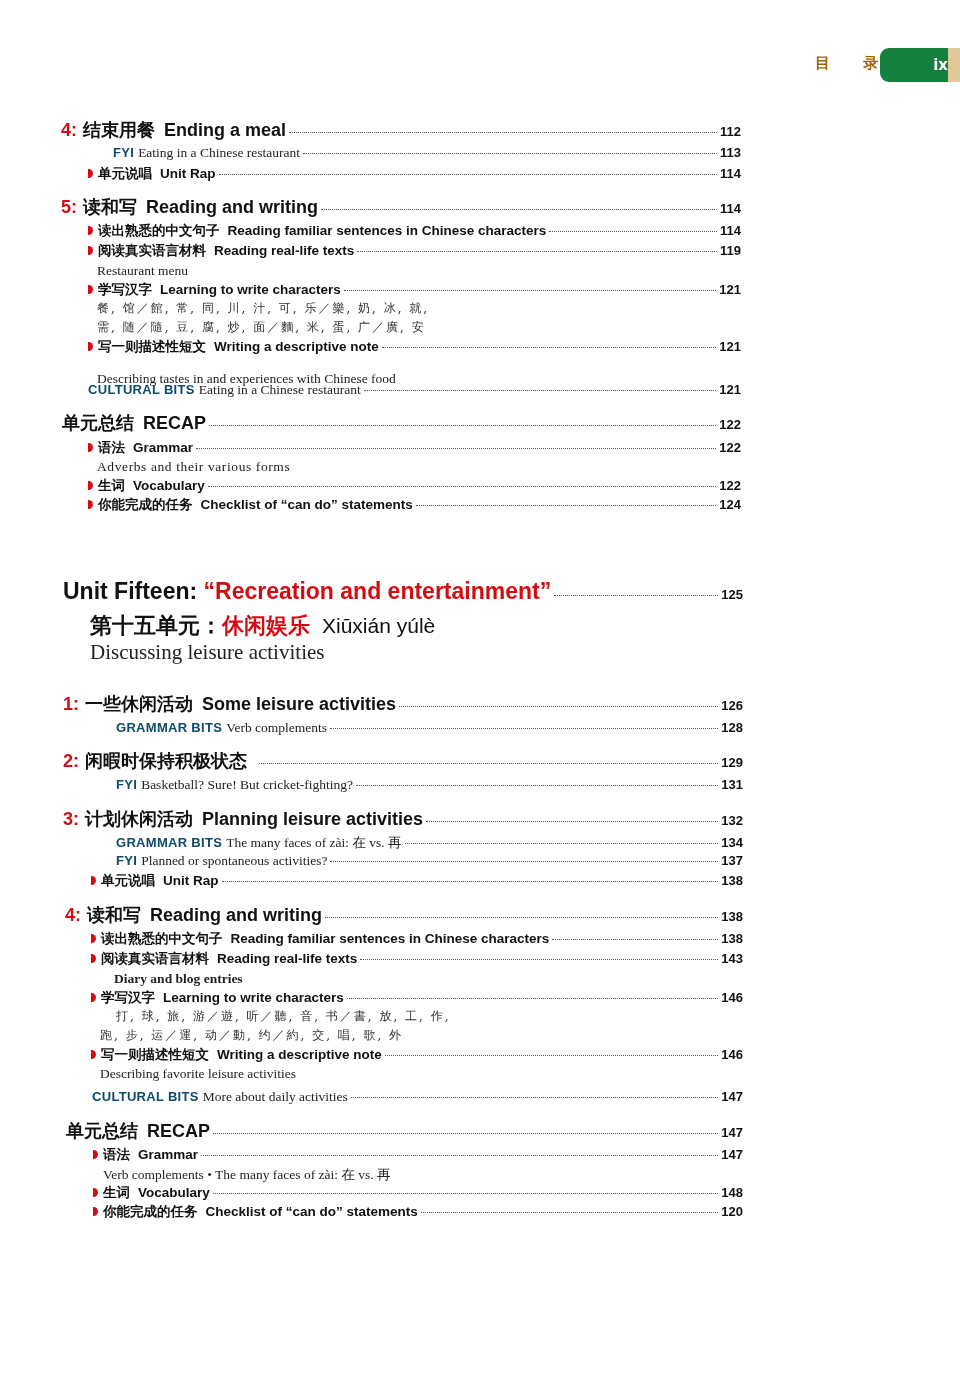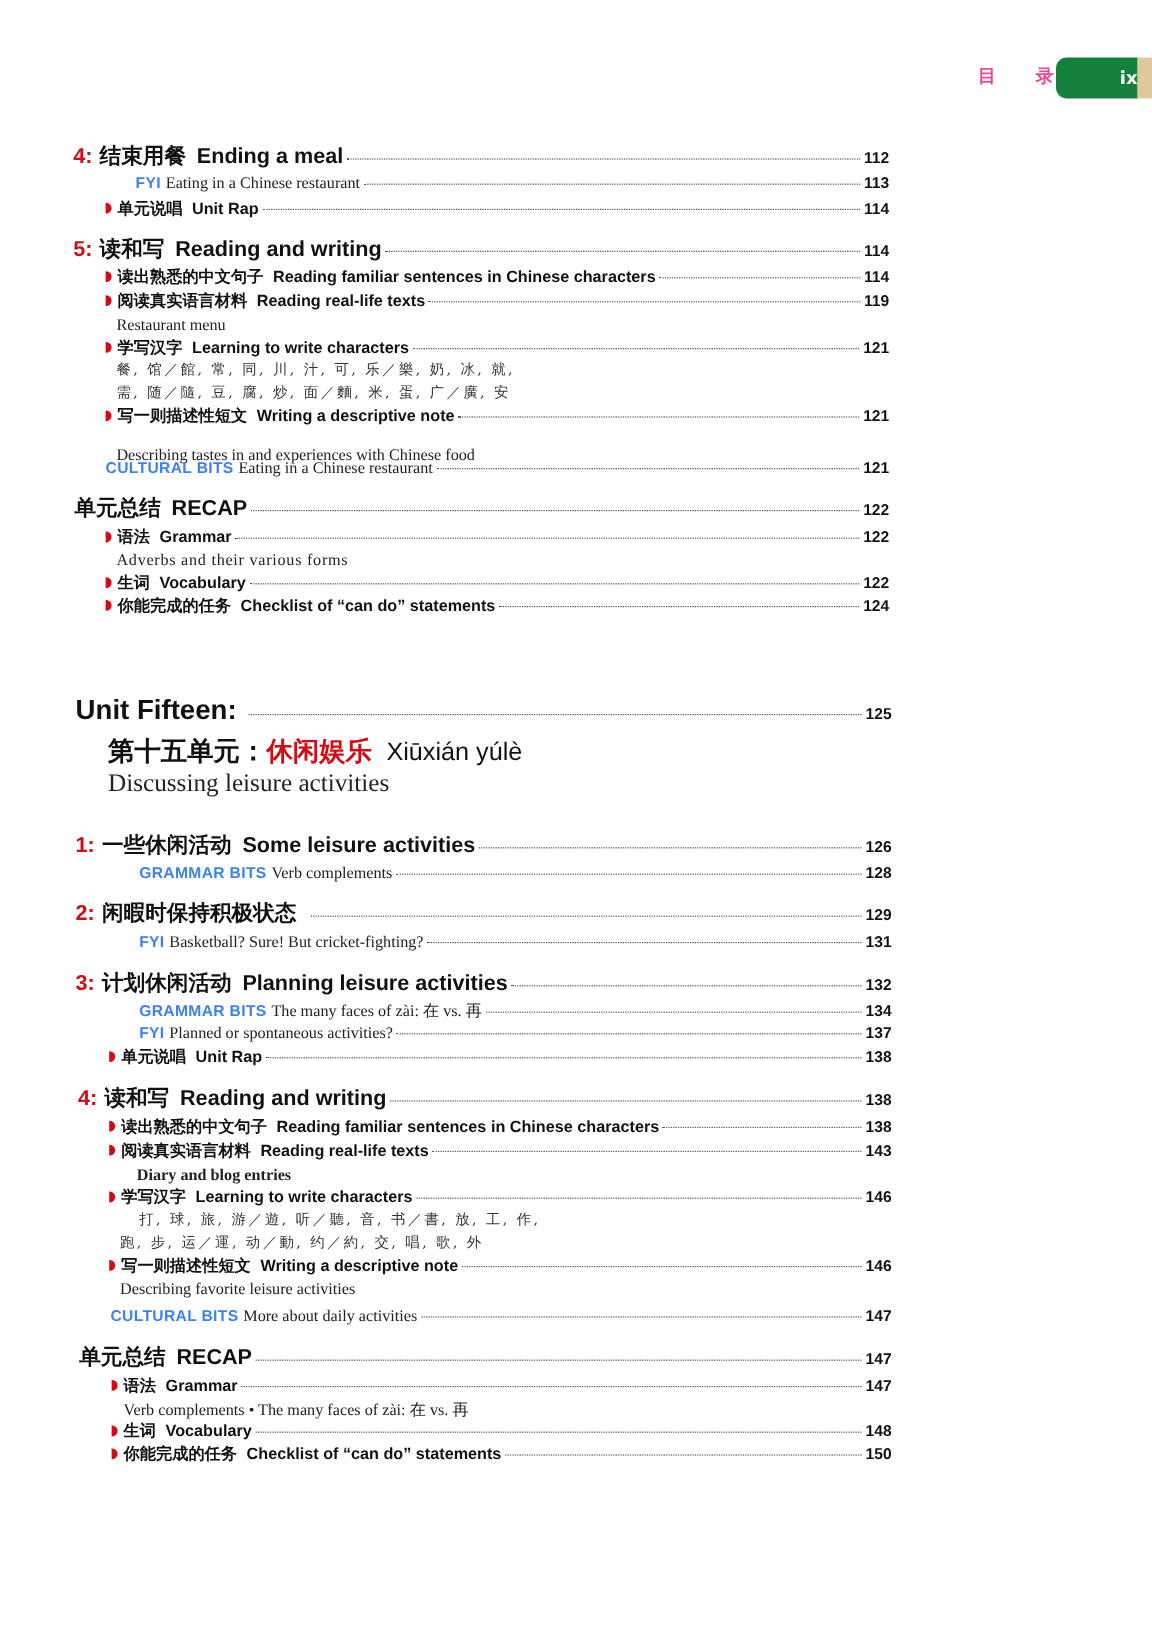--- a/index.html
+++ b/index.html
@@ -1,32 +1,32 @@
 <!DOCTYPE html>
 <html><head>
 <meta charset="utf-8">
 <style>
   html, body { margin:0; padding:0; background:#ffffff; }
   body { width:960px; height:1376px; position:relative; overflow:hidden; font-family:"DejaVu Sans", sans-serif; color:#111; }
-  .hdr-label { position:absolute; left:815px; top:54px; font-size:15px; font-weight:bold; letter-spacing:14px; color:#ec4899; }
+  .hdr-label { position:absolute; left:815px; top:54px; font-size:15px; font-weight:bold; letter-spacing:14px; color:#a16207; }
   .hdr-tab { position:absolute; left:880px; top:48px; width:68px; height:34px; background:#15803d; border-radius:9px 0 0 9px; color:#fff; font-weight:bold; font-size:15px; text-align:right; line-height:34px; }
   .hdr-tan { position:absolute; left:948px; top:48px; width:12px; height:34px; background:#e2c79b; }
 
   .toc { position:absolute; left:0; top:0; width:960px; }
   .row { position:absolute; display:flex; align-items:baseline; white-space:nowrap; }
   .row .lead { flex:1; border-bottom:1px dotted #555; margin:0 3px; transform:translateY(-3px); min-width:10px; }
   .row .pg { font-weight:bold; font-family:"Liberation Sans", sans-serif; font-size:13px; }
 
   .lvl1 { font-size:18px; font-weight:bold; font-family:"Liberation Sans", sans-serif; }
   .lvl1 .num { color:#d40b12; margin-right:6px; }
   .lvl1 .zh { margin-right:9px; }
   .lvl2 { font-size:13.5px; font-weight:bold; font-family:"Liberation Sans", sans-serif; }
   .bullet { display:inline-block; width:5px; height:9px; background:#d40b12; border-radius:0 5px 5px 0; margin-right:5px; transform:translateY(0px); }
   .lvl2 .zh { margin-right:8px; }
-  .tag { font-family:"Liberation Sans", sans-serif; font-weight:bold; color:#3b82f6; font-size:13px; margin-right:4px; letter-spacing:0.3px; }
+  .tag { font-family:"Liberation Sans", sans-serif; font-weight:bold; color:#0c4a6e; font-size:13px; margin-right:4px; letter-spacing:0.3px; }
   .serif { font-family:"Liberation Serif", serif; font-weight:normal; font-size:13.5px; color:#222; }
   .desc { position:absolute; font-family:"Liberation Serif", serif; font-size:13.5px; color:#222; white-space:nowrap; }
   .chars { position:absolute; font-family:"DejaVu Serif", serif; font-size:12px; color:#333; letter-spacing:2px; white-space:nowrap; }
 
   .unit-title { position:absolute; left:63px; top:578px; width:680px; display:flex; align-items:baseline; white-space:nowrap; font-family:"Liberation Sans", sans-serif; font-weight:bold; font-size:23px; }
   .unit-title .red { color:#d40b12; }
   .unit-title .lead { flex:1; border-bottom:1px dotted #555; margin:0 3px; transform:translateY(-3px); }
   .unit-title .pg { font-size:13px; }
   .unit-zh { position:absolute; left:90px; top:611px; font-size:22px; font-weight:bold; white-space:nowrap; }
   .unit-zh .red { color:#d40b12; }
@@ -133,20 +133,21 @@
   <div class="row lvl2" style="left:88px;top:496px;width:653px;">
     <span class="bullet"></span>
     <span class="zh">你能完成的任务</span>
     <span>Checklist of “can do” statements</span>
     <span class="lead"></span>
     <span class="pg">124</span>
   </div>
 
   <div class="unit-title">
     <span style="white-space:pre;">Unit Fifteen: </span>
+    <span class="red">“Recreation and entertainment”</span>
     <span class="lead"></span>
     <span class="pg">125</span>
   </div>
   <div class="unit-zh">
     <span>第十五单元：</span><span class="red">休闲娱乐</span><span class="pinyin">Xiūxián yúlè</span>
   </div>
   <div class="unit-sub">Discussing leisure activities</div>
 
   <div class="row lvl1" style="left:63px;top:692px;width:680px;">
     <span class="num">1:</span>
@@ -267,16 +268,16 @@
     <span class="zh">生词</span>
     <span>Vocabulary</span>
     <span class="lead"></span>
     <span class="pg">148</span>
   </div>
   <div class="row lvl2" style="left:93px;top:1203px;width:650px;">
     <span class="bullet"></span>
     <span class="zh">你能完成的任务</span>
     <span>Checklist of “can do” statements</span>
     <span class="lead"></span>
-    <span class="pg">150</span>
+    <span class="pg">120</span>
   </div>
 
 </div>
 
 </body></html>

